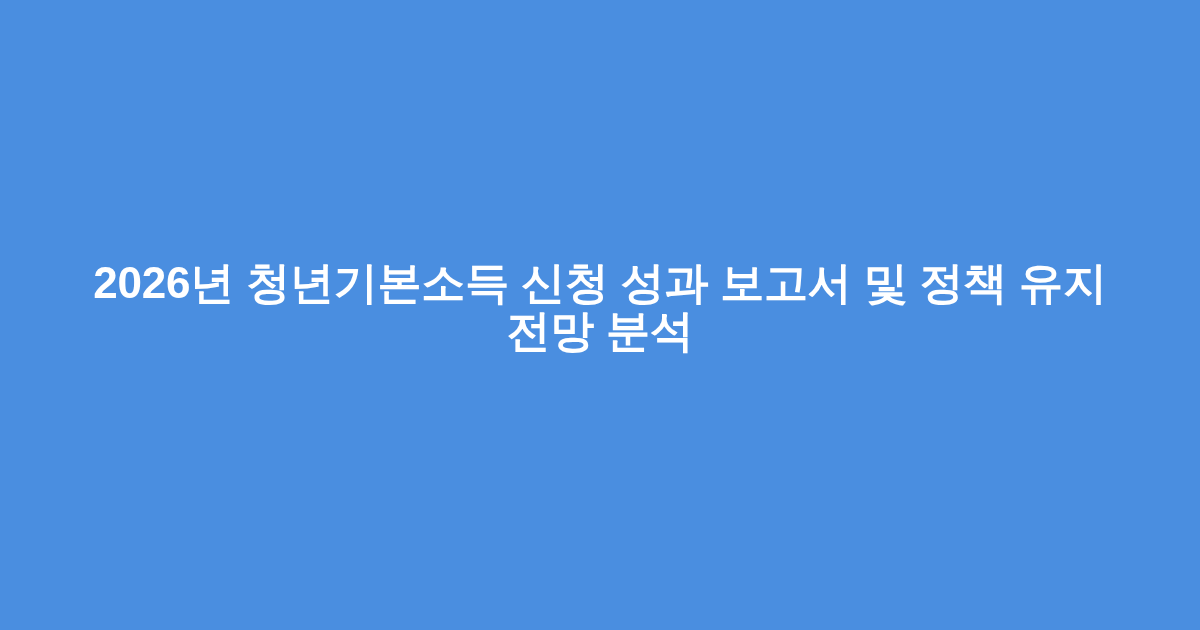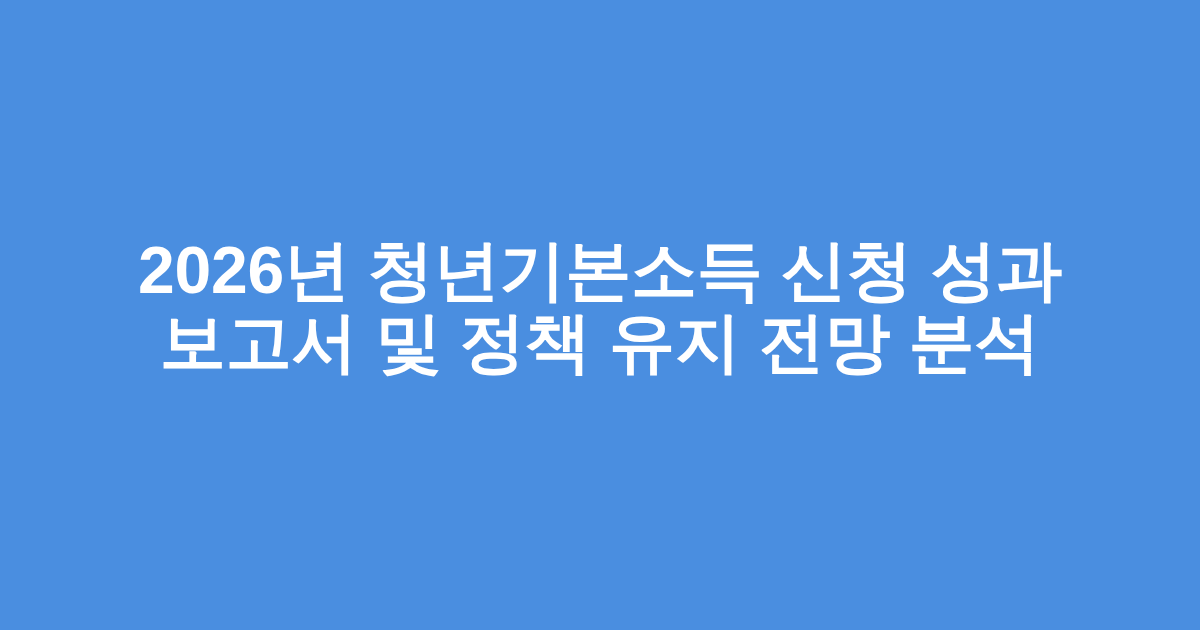--- a/index.html
+++ b/index.html
@@ -33,21 +33,21 @@
     text-align: center;
     
     transform: translateY(-8px);
   }
 
   #page-title {
     margin: 0;
     padding: 0;
     color: #ffffff;
     font-family: "Liberation Sans", "DejaVu Sans", sans-serif;
-    font-size: 66px;
+    font-size: 44px;
     font-weight: 700;
     line-height: 1.09;
     letter-spacing: -0.2px;
     word-break: keep-all;
     white-space: pre-wrap;
     -webkit-font-smoothing: antialiased;
   }
 </style>
 </head>
 <body>

